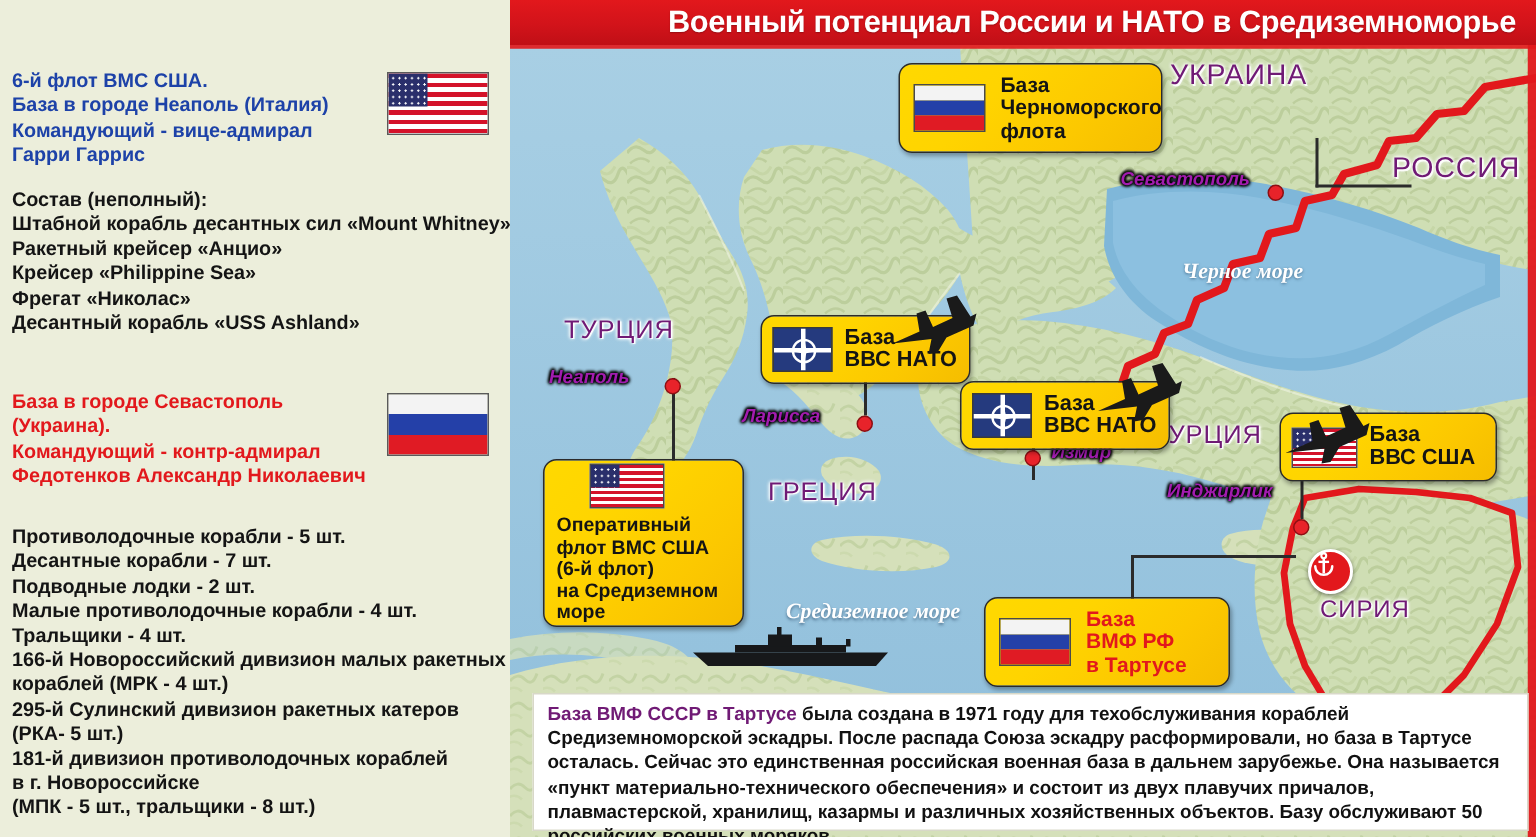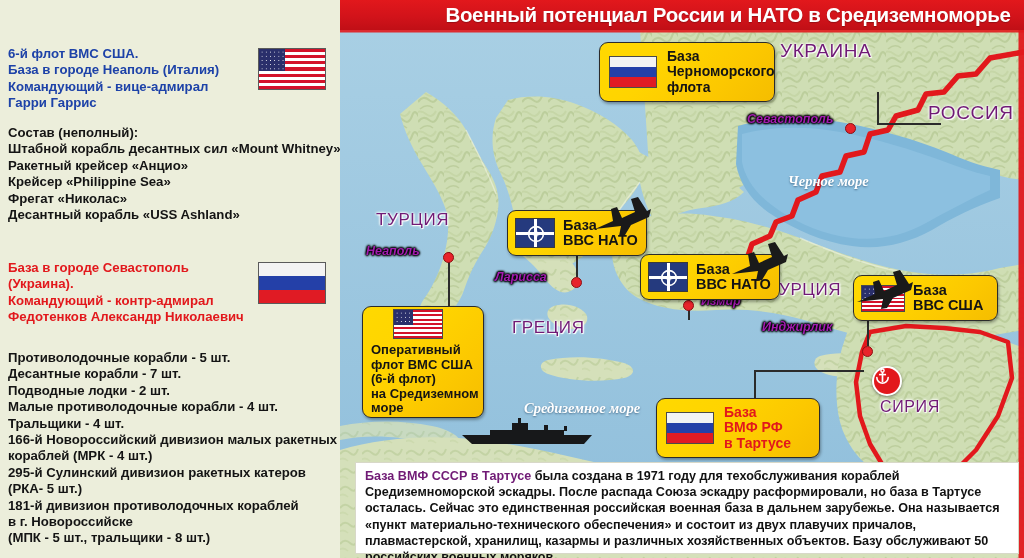--- a/index.html
+++ b/index.html
@@ -288,21 +288,21 @@
     <div class="dot" style="left:103px;top:222px;"></div>
     <div class="city" style="left:26px;top:214px;">Неаполь</div>
 
     <div class="dot" style="left:231px;top:247px;"></div>
     <div class="city" style="left:155px;top:240px;">Ларисса</div>
 
     <div class="dot" style="left:343px;top:270px;"></div>
     <div class="city" style="left:361px;top:264px;">Измир</div>
 
     <div class="dot" style="left:522px;top:316px;"></div>
-    <div class="city" style="left:422px;top:290px;">Инджирлик</div>
+    <div class="city" style="left:438px;top:290px;">Инджирлик</div>
 
     <div class="anchor-marker" style="left:532px;top:336px;">
       <svg width="17" height="17" viewBox="0 0 24 24" fill="#ffffff">
         <circle cx="12" cy="3.6" r="2.3" fill="none" stroke="#fff" stroke-width="2"></circle>
         <rect x="10.8" y="5.6" width="2.4" height="14.5"></rect>
         <rect x="7" y="8.2" width="10" height="2.2"></rect>
         <path d="M4 13.5 C4 18.5 8 21.5 12 21.5 C16 21.5 20 18.5 20 13.5" fill="none" stroke="#fff" stroke-width="2.3" stroke-linecap="round"></path>
       </svg>
     </div>
 
@@ -377,21 +377,21 @@
       <div class="cflag flag-us" style="width:44px;height:27px;position:relative;">
         <div class="stripes"></div>
           <div class="canton"></div>
       </div>
       <div class="cl-txt" style="font-size:14.5px;color:#141414;">
         <div>База</div>
         <div>ВВС США</div>
       </div>
     </div>
 
-    <div class="callout callout-col" style="left:22px;top:276px;width:122px;height:112px;padding:7px 6px 6px 8px;">
+    <div class="callout callout-col" style="left:22px;top:276px;width:134px;height:112px;padding:7px 6px 6px 8px;">
       <div class="cflag flag-us" style="width:50px;height:30px;position:relative;margin:0 0 4px 22px;">
         <div class="stripes"></div>
           <div class="canton"></div>
       </div>
       <div class="cl-txt" style="font-size:13px;line-height:14.6px;color:#141414;">
         <div>Оперативный</div>
         <div>флот ВМС США</div>
         <div>(6-й флот)</div>
         <div>на Средиземном</div>
         <div>море</div>

